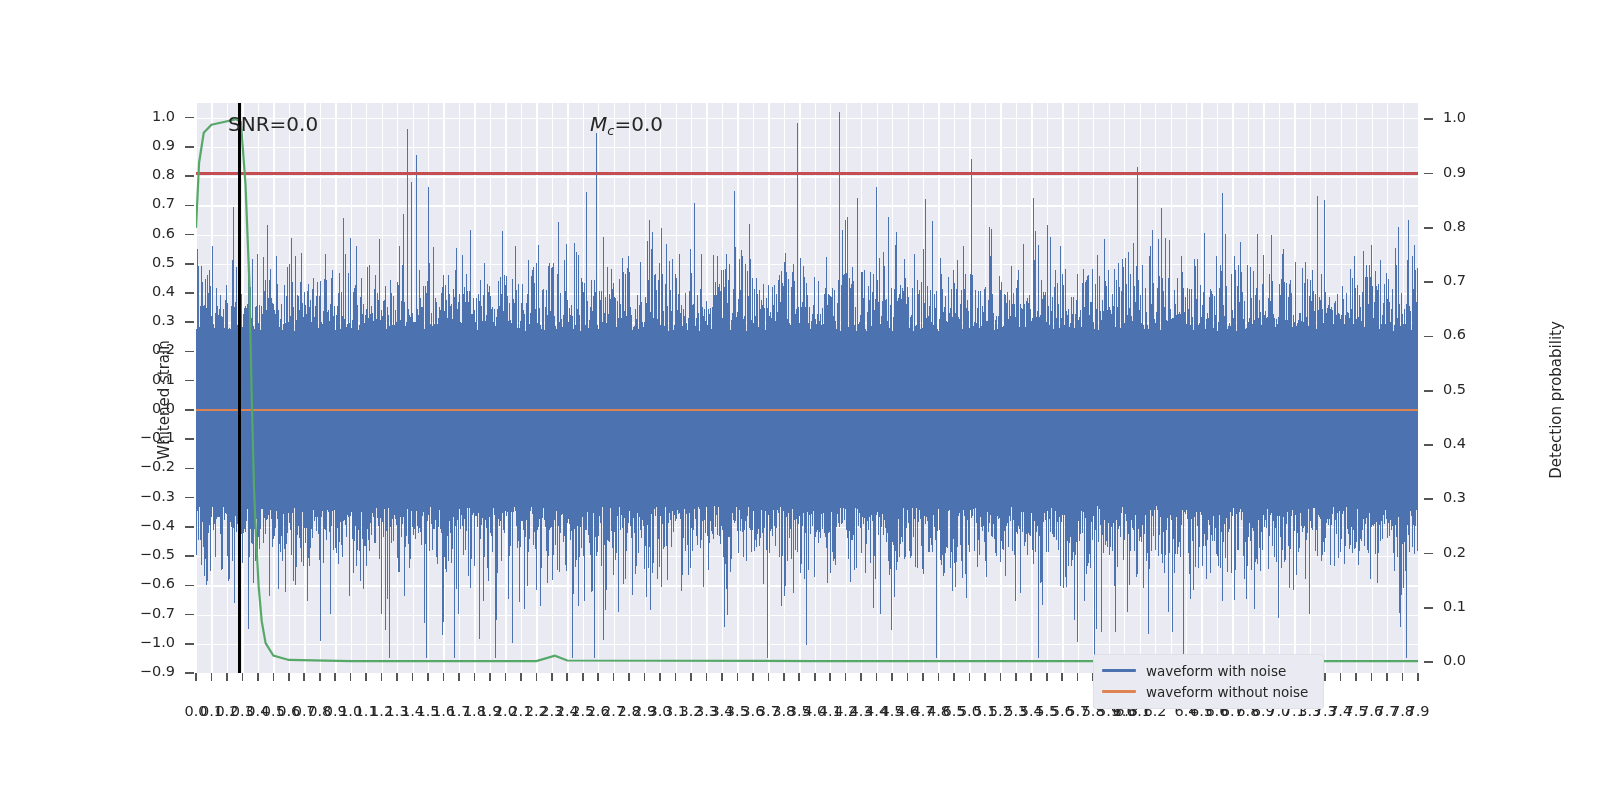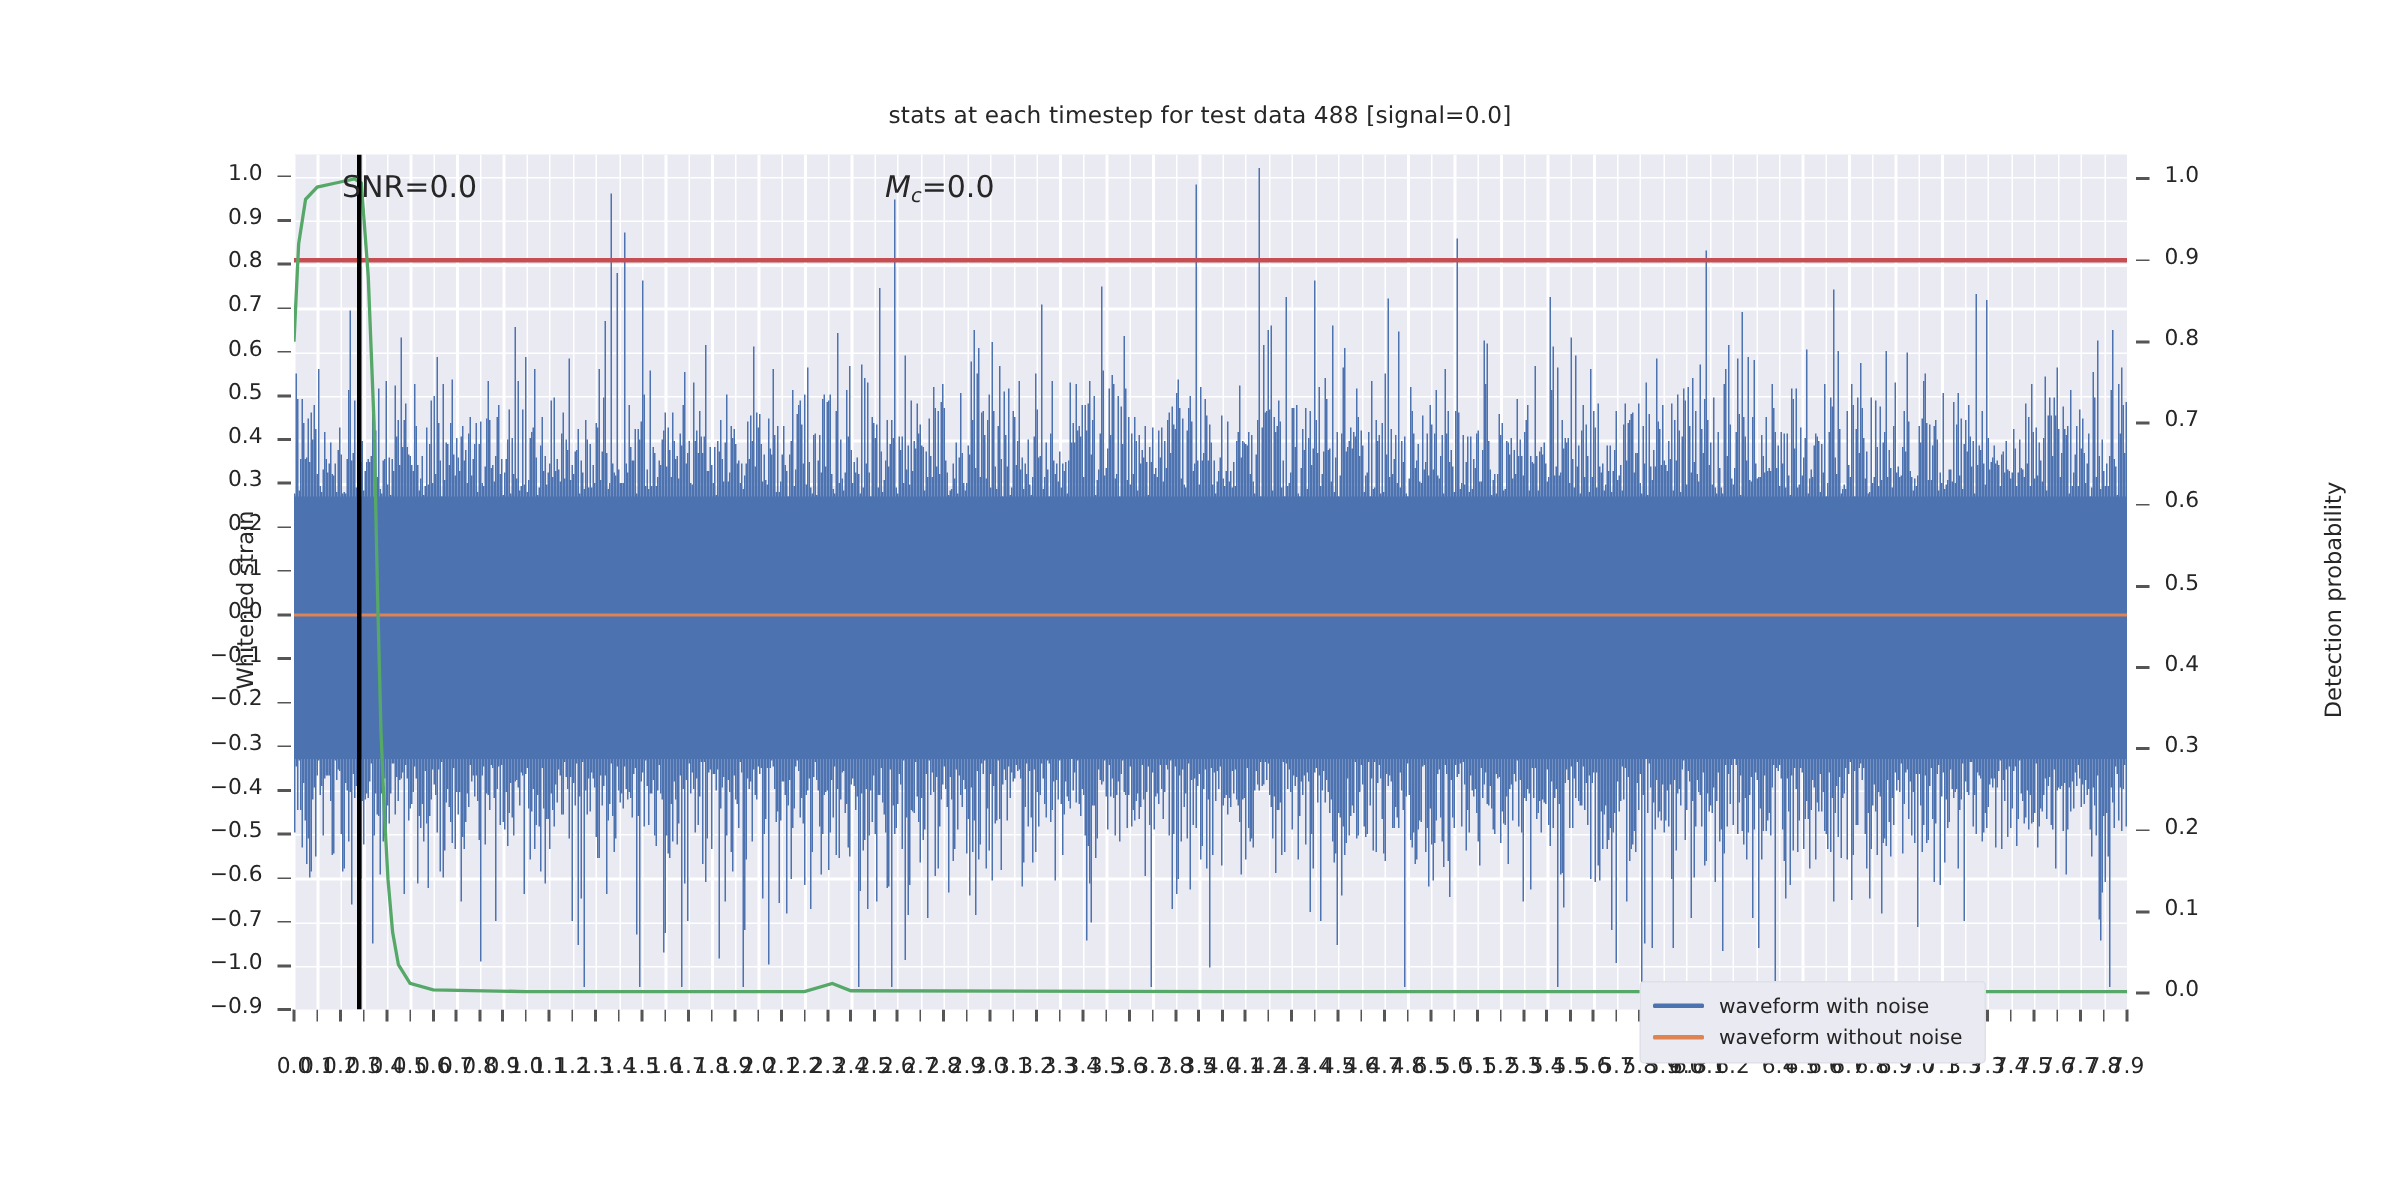--- a/index.html
+++ b/index.html
@@ -65,21 +65,20 @@
   }
   .legend-row{display:flex;align-items:center;height:21px;}
   .legend-swatch{width:34px;height:2.6px;margin-right:10px;flex:0 0 auto;border-radius:1px;}
   .legend-label{font-size:13.5px;color:#262626;white-space:nowrap;}
 </style>
 </head>
 <body>
 
 <div class="figure">
 
-  <div class="plot-title">stats at each timestep for test data 488 [signal=0.0]</div>
 
   <div class="ylabel-left">Whitened strain</div>
   <div class="ylabel-right">Detection probability</div>
 
   <div id="ticklayer">
       <div class="tickmark-l" style="top: 116.815px;"></div>
       <div class="ytick-l" style="top: 107.615px;">1.0</div>
       <div class="tickmark-l" style="top: 146.046px;"></div>
       <div class="ytick-l" style="top: 136.846px;">0.9</div>
       <div class="tickmark-l" style="top: 175.277px;"></div>

